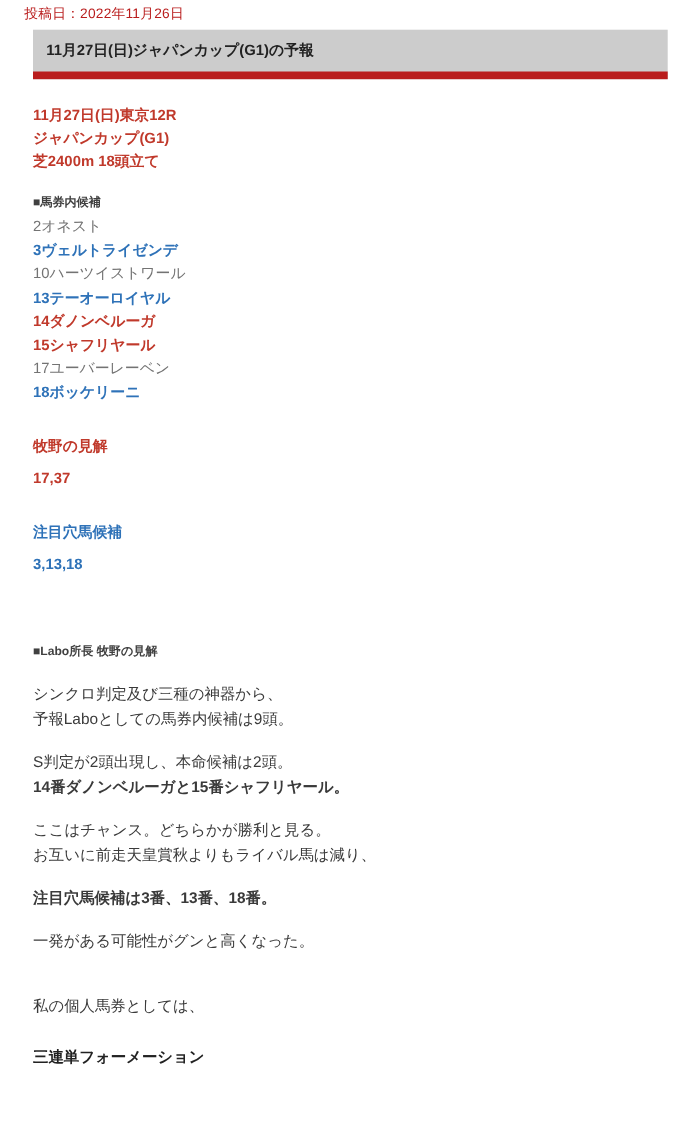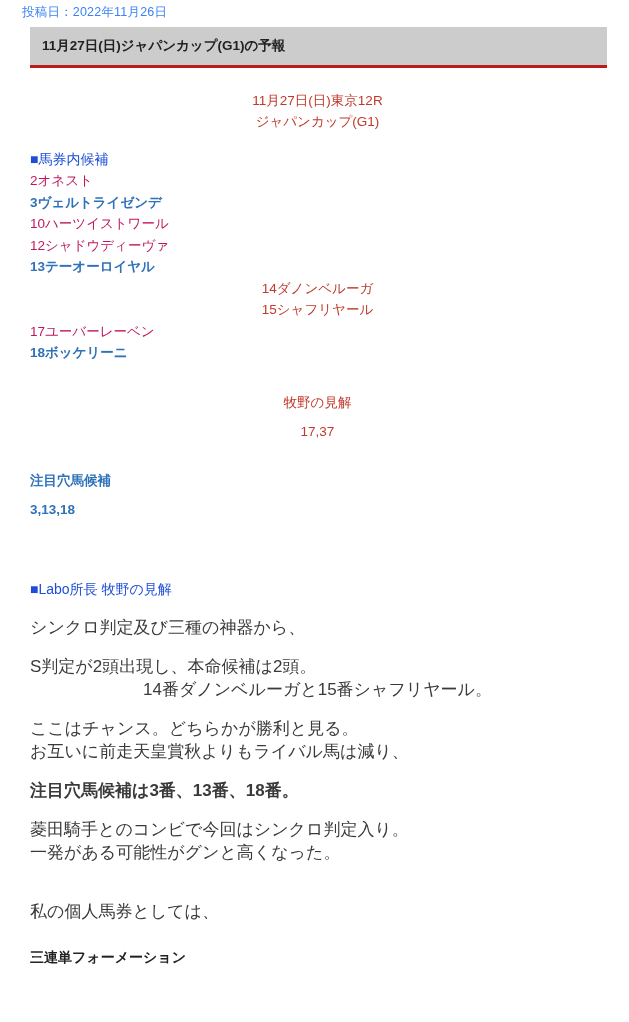--- a/index.html
+++ b/index.html
@@ -24,28 +24,28 @@
   .left-rail {
     position: absolute;
     left: 0;
     top: 0;
     width: 20px;
     height: 1022px;
     background: #ffffff;
   }
   .post-date {
     font-size: 12.5px;
-    color: #3b82f6;
+    color: #b91c1c;
     padding: 4px 0 6px 22px;
     letter-spacing: 0.2px;
   }
   .title-bar {
     margin: 0 22px 0 30px;
     background: #cccccc;
-    border-bottom: 3px solid #b91c1c;
+    border-bottom: 7px solid #b91c1c;
     padding: 11px 0 11px 12px;
     font-size: 13.5px;
     font-weight: bold;
     color: #222222;
     line-height: 1.2;
   }
   .content {
     padding: 0 24px 0 30px;
   }
   .block {
@@ -58,43 +58,42 @@
   .spacer-36 { height: 36px; }
 
   .line {
     font-size: 13.5px;
     line-height: 21px;
     margin: 0;
     padding: 0;
   }
   .red {
     color: #c0392b;
-    font-weight: normal;
-    text-align: center;
+    font-weight: bold;
   }
   .blue {
     color: #2e72b8;
     font-weight: bold;
   }
   .plain {
-    color: #be185d;
+    color: #737373;
     font-weight: normal;
   }
   .bold-dark {
     color: #222222;
     font-weight: normal;
   }
   .section-head {
-    font-size: 14px;
-    font-weight: normal;
-    color: #1d4ed8;
+    font-size: 11px;
+    font-weight: bold;
+    color: #404040;
     line-height: 22px;
   }
   .body-line {
-    font-size: 17px;
+    font-size: 14px;
     line-height: 23px;
     color: #3a3a3a;
   }
   .horse-list .line {
     line-height: 21.5px;
   }
   .form-title {
     font-size: 14px;
     font-weight: bold;
     color: #222222;
@@ -112,30 +111,30 @@
 
   <div class="title-bar">11月27日(日)ジャパンカップ(G1)の予報</div>
 
   <div class="content">
 
     <div class="spacer-22"></div>
 
     <div class="block">
       <div class="line red">11月27日(日)東京12R</div>
       <div class="line red">ジャパンカップ(G1)</div>
+      <div class="line red">芝2400m 18頭立て</div>
     </div>
 
     <div class="spacer-16"></div>
 
     <div class="block horse-list">
       <div class="section-head">■馬券内候補</div>
       <div class="line plain">2オネスト</div>
       <div class="line blue">3ヴェルトライゼンデ</div>
       <div class="line plain">10ハーツイストワール</div>
-      <div class="line plain">12シャドウディーヴァ</div>
       <div class="line blue">13テーオーロイヤル</div>
       <div class="line red">14ダノンベルーガ</div>
       <div class="line red">15シャフリヤール</div>
       <div class="line plain">17ユーバーレーベン</div>
       <div class="line blue">18ボッケリーニ</div>
     </div>
 
     <div class="spacer-28"></div>
 
     <div class="block">
@@ -154,38 +153,38 @@
 
     <div class="spacer-36"></div>
     <div class="spacer-22"></div>
 
     <div class="block">
       <div class="section-head">■Labo所長 牧野の見解</div>
 
       <div class="spacer-16"></div>
 
       <div class="body-line">シンクロ判定及び三種の神器から、</div>
+      <div class="body-line">予報Laboとしての馬券内候補は9頭。</div>
 
       <div class="spacer-16"></div>
 
       <div class="body-line bold-dark">S判定が2頭出現し、本命候補は2頭。</div>
       <div class="body-line red">14番ダノンベルーガと15番シャフリヤール。</div>
 
       <div class="spacer-16"></div>
 
       <div class="body-line">ここはチャンス。どちらかが勝利と見る。</div>
       <div class="body-line">お互いに前走天皇賞秋よりもライバル馬は減り、</div>
 
       <div class="spacer-16"></div>
 
       <div class="body-line blue">注目穴馬候補は3番、13番、18番。</div>
 
       <div class="spacer-16"></div>
 
-      <div class="body-line">菱田騎手とのコンビで今回はシンクロ判定入り。</div>
       <div class="body-line">一発がある可能性がグンと高くなった。</div>
 
       <div class="spacer-36"></div>
 
       <div class="body-line">私の個人馬券としては、</div>
     </div>
 
     <div class="spacer-22"></div>
 
     <div class="block form-block">

